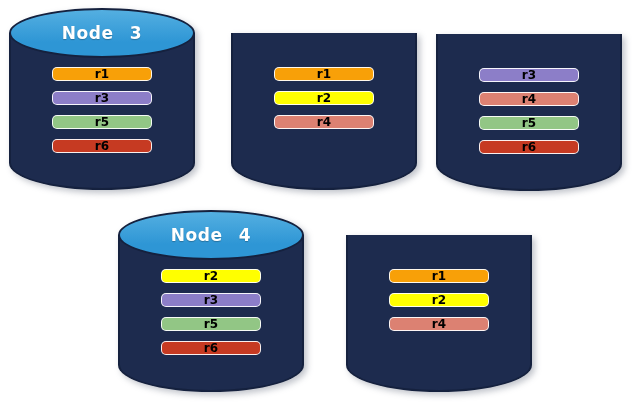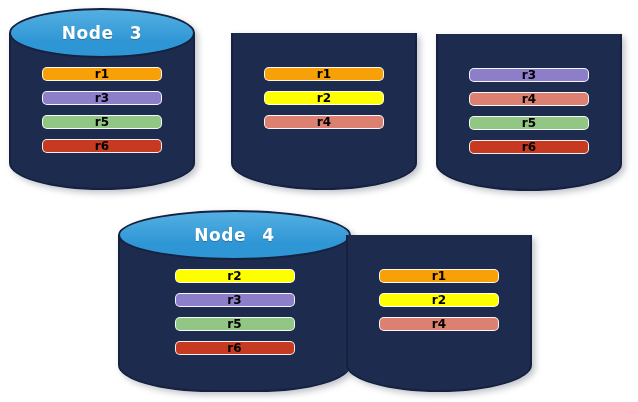--- a/index.html
+++ b/index.html
@@ -64,21 +64,21 @@
     left: 0;
     right: 0;
     top: 59px;
     z-index: 3;
     display: flex;
     flex-direction: column;
     align-items: center;
     gap: 10px;
   }
   .bar {
-    width: 120px;
+    width: 100px;
     height: 14px;
     box-sizing: border-box;
     border: 1px solid rgba(255, 255, 255, 0.92);
     border-radius: 5px;
     display: flex;
     align-items: center;
     justify-content: center;
   }
   .bar span {
     color: var(--label-color, #000000);
@@ -135,21 +135,21 @@
           <span>r4</span>
         </div>
         <div class="bar" style="background: rgb(146, 198, 133);">
           <span>r5</span>
         </div>
         <div class="bar" style="background: rgb(198, 58, 34);">
           <span>r6</span>
         </div>
       </div>
   </div>
-    <div class="node" style="left: 118px; top: 210px; padding-left: 47px;">
+    <div class="node" style="left: 118px; top: 210px;">
     <div class="cyl-body"></div>
     <div class="cyl-top">
       <span class="node-title">Node 4</span>
     </div>
     <div class="bars">
         <div class="bar" style="background: rgb(255, 255, 0);">
           <span>r2</span>
         </div>
         <div class="bar" style="background: rgb(140, 126, 200);">
           <span>r3</span>

